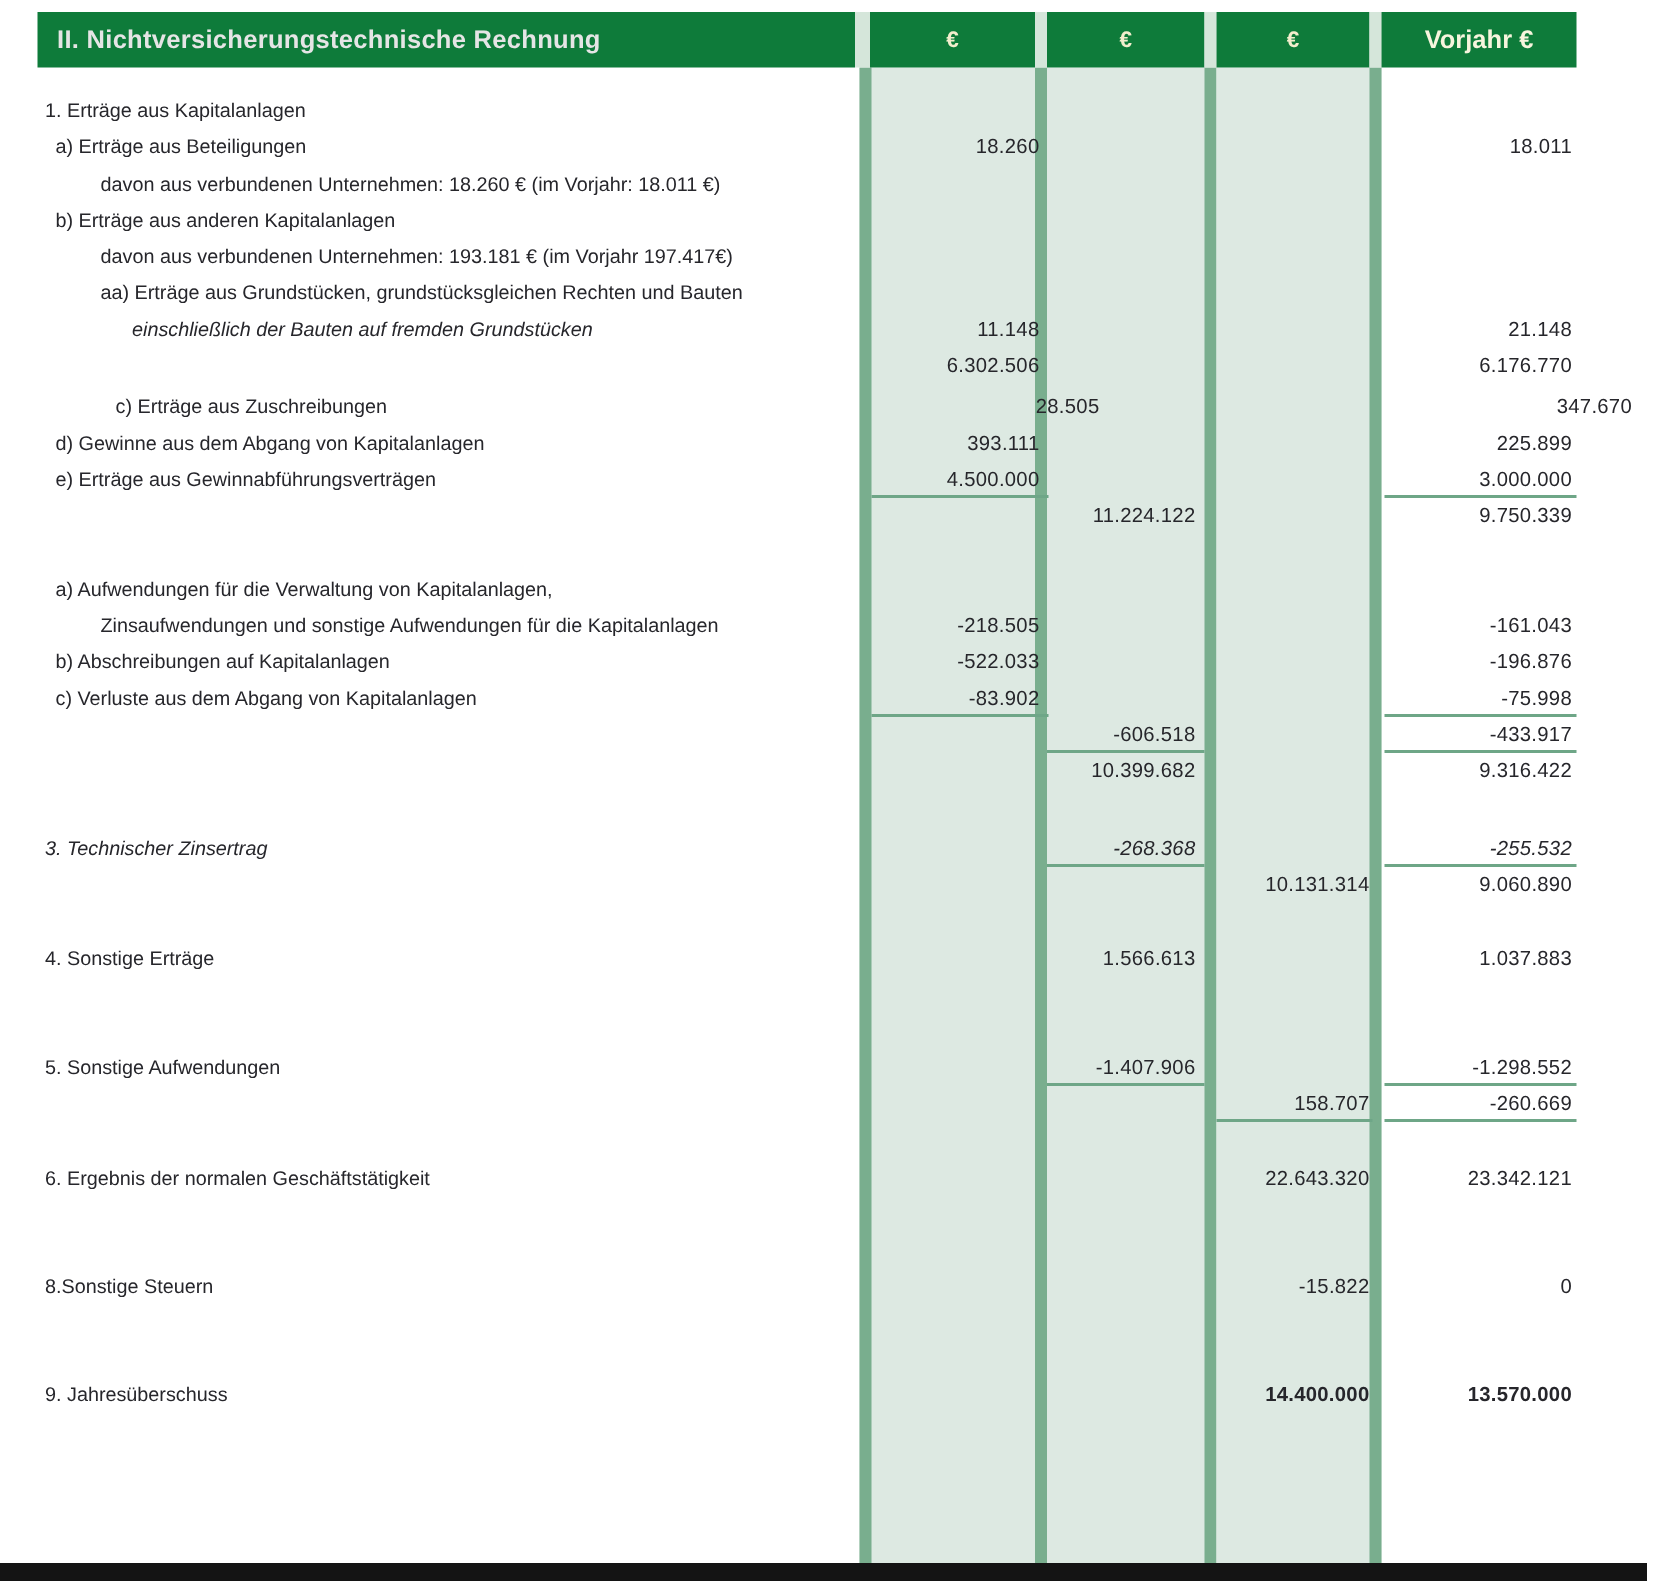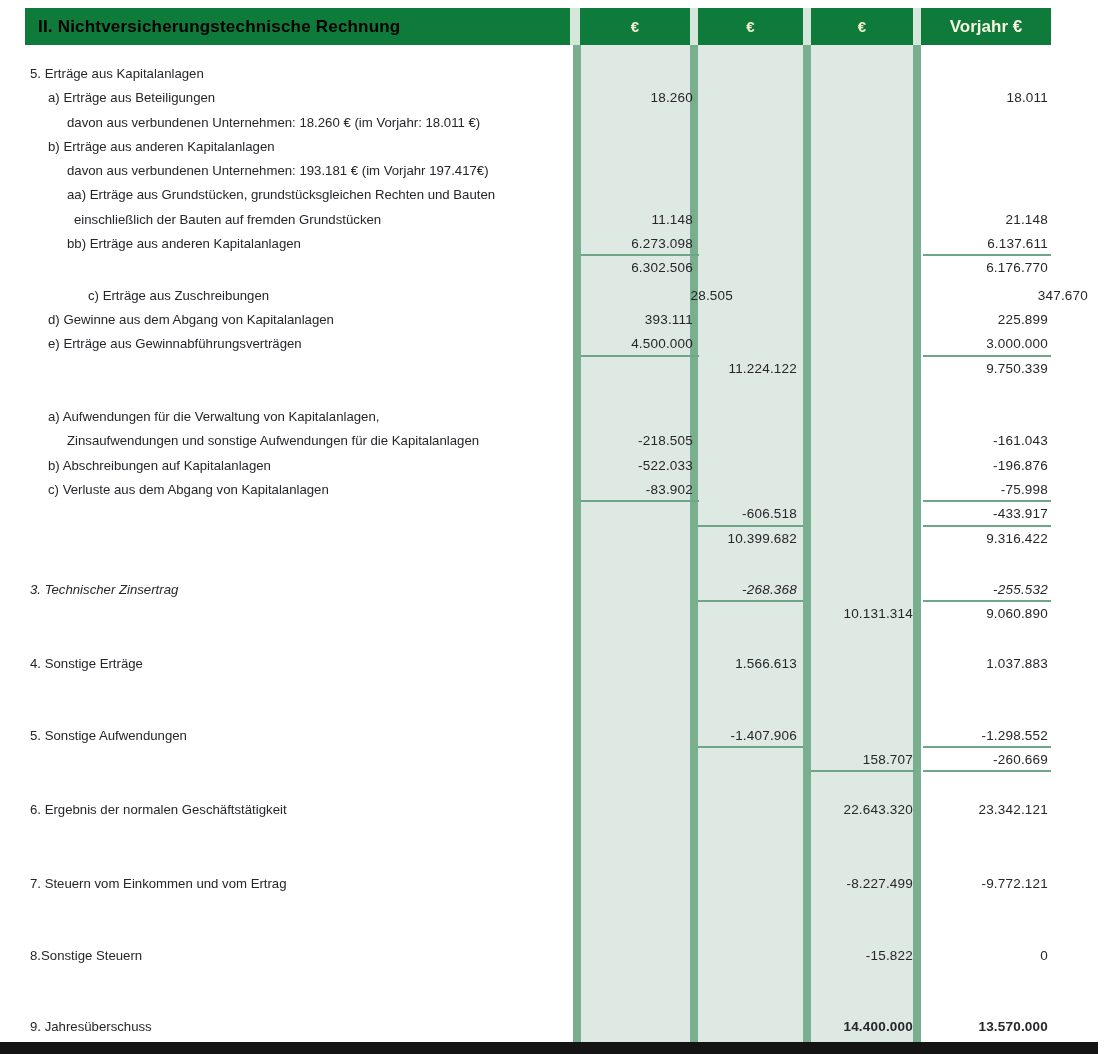--- a/index.html
+++ b/index.html
@@ -12,34 +12,34 @@
   .page{position:absolute;inset:0;}
 
   
   .band{position:absolute;top:45px;height:997px;background:var(--band-fill,#dde9e2);}
   .band1{left:573px;width:109px;border-left:8px solid var(--band-border,#79ae8e);border-right:8px solid var(--band-border,#79ae8e);}
   .band2{left:698px;width:105px;border-right:8px solid var(--band-border,#79ae8e);}
   .band3{left:811px;width:102px;border-right:8px solid var(--band-border,#79ae8e);}
 
   
   .hdr{position:absolute;left:25px;top:8px;height:37px;display:flex;}
-  .hcell{background:var(--head-green,#0e7b3a);color:#000000;display:flex;align-items:center;justify-content:center;font-weight:bold;}
+  .hcell{background:var(--head-green,#0e7b3a);color:#e5e5e5;display:flex;align-items:center;justify-content:center;font-weight:bold;}
   .htitle{width:545px;justify-content:flex-start;padding-left:13px;box-sizing:border-box;font-size:17px;letter-spacing:.2px;}
   .hgap{background:var(--head-gap,#d5e6da);}
   .g1{width:10px;} .g2,.g3,.g4{width:8px;}
   .hc1{width:110px;} .hc2{width:105px;} .hc3{width:102px;}
   .hvor{width:130px;font-size:17px;}
   .heuro{font-size:15px;color:#f2eecd;}
   .hvor{color:#f7f5dd;}
 
   
   .rows{position:absolute;top:62px;left:0;width:1111px;}
   .row{position:relative;height:24.3px;}
   .lab{position:absolute;top:0;height:24.3px;line-height:24.3px;font-size:13.2px;white-space:nowrap;}
-  .ind0 .lab{left:30px;} .ind1 .lab{left:48px;} .ind2 .lab{left:67px;} .ind3 .lab{left:74px;}
+  .ind0 .lab{left:30px;} .ind1 .lab{left:37px;} .ind2 .lab{left:67px;} .ind3 .lab{left:88px;font-style:italic;}
   .cell{position:absolute;top:0;height:24.3px;line-height:24.5px;text-align:right;font-size:13.5px;letter-spacing:.2px;box-sizing:border-box;}
   .c1{left:581px;width:118px;padding-right:6px;}
   .c2{left:698px;width:105px;padding-right:6px;}
   .c3{left:811px;width:104px;padding-right:2px;}
   .c4{left:923px;width:128px;padding-right:3px;}
   .ul{border-bottom:2px solid var(--rule,#6ea687);}
   .b{font-weight:bold;}
 
   
   .bottombar{position:absolute;left:0;top:1042px;width:1098px;height:12px;background:var(--bar,#141414);}
@@ -60,21 +60,21 @@
     <div class="hgap g2"></div>
     <div class="hcell hc2 heuro">€</div>
     <div class="hgap g3"></div>
     <div class="hcell hc3 heuro">€</div>
     <div class="hgap g4"></div>
     <div class="hcell hvor">Vorjahr €</div>
   </div>
 
   <div class="rows">
       <div class="row ind0">
-        <div class="lab">5. Erträge aus Kapitalanlagen</div>
+        <div class="lab">1. Erträge aus Kapitalanlagen</div>
         <div class="cell c1"></div>
         <div class="cell c2"></div>
         <div class="cell c3"></div>
         <div class="cell c4"></div>
       </div>
       <div class="row ind1">
         <div class="lab">a)  Erträge aus Beteiligungen</div>
         <div class="cell c1">18.260</div>
         <div class="cell c2"></div>
         <div class="cell c3"></div>
@@ -108,27 +108,20 @@
         <div class="cell c3"></div>
         <div class="cell c4"></div>
       </div>
       <div class="row ind3">
         <div class="lab">einschließlich der Bauten auf fremden Grundstücken</div>
         <div class="cell c1">11.148</div>
         <div class="cell c2"></div>
         <div class="cell c3"></div>
         <div class="cell c4">21.148</div>
       </div>
-      <div class="row ind2">
-        <div class="lab">bb) Erträge aus anderen Kapitalanlagen</div>
-        <div class="cell c1 ul">6.273.098</div>
-        <div class="cell c2"></div>
-        <div class="cell c3"></div>
-        <div class="cell c4 ul">6.137.611</div>
-      </div>
       <div class="row ind0">
         <div class="lab"></div>
         <div class="cell c1">6.302.506</div>
         <div class="cell c2"></div>
         <div class="cell c3"></div>
         <div class="cell c4">6.176.770</div>
       </div>
       <div class="row ind1" style="margin-top: 3px; margin-left: 40px;">
         <div class="lab">c)  Erträge aus Zuschreibungen</div>
         <div class="cell c1">28.505</div>
@@ -239,27 +232,20 @@
         <div class="cell c2"></div>
         <div class="cell c3 ul">158.707</div>
         <div class="cell c4 ul">-260.669</div>
       </div>
       <div class="row ind0" style="margin-top: 26px;">
         <div class="lab">6. Ergebnis der normalen Geschäftstätigkeit</div>
         <div class="cell c1"></div>
         <div class="cell c2"></div>
         <div class="cell c3">22.643.320</div>
         <div class="cell c4">23.342.121</div>
-      </div>
-      <div class="row ind0" style="margin-top: 49px;">
-        <div class="lab">7. Steuern vom Einkommen und vom Ertrag</div>
-        <div class="cell c1"></div>
-        <div class="cell c2"></div>
-        <div class="cell c3">-8.227.499</div>
-        <div class="cell c4">-9.772.121</div>
       </div>
       <div class="row ind0" style="margin-top: 48px;">
         <div class="lab">8.Sonstige Steuern</div>
         <div class="cell c1"></div>
         <div class="cell c2"></div>
         <div class="cell c3">-15.822</div>
         <div class="cell c4">0</div>
       </div>
       <div class="row ind0" style="margin-top: 47px;">
         <div class="lab">9. Jahresüberschuss</div>

